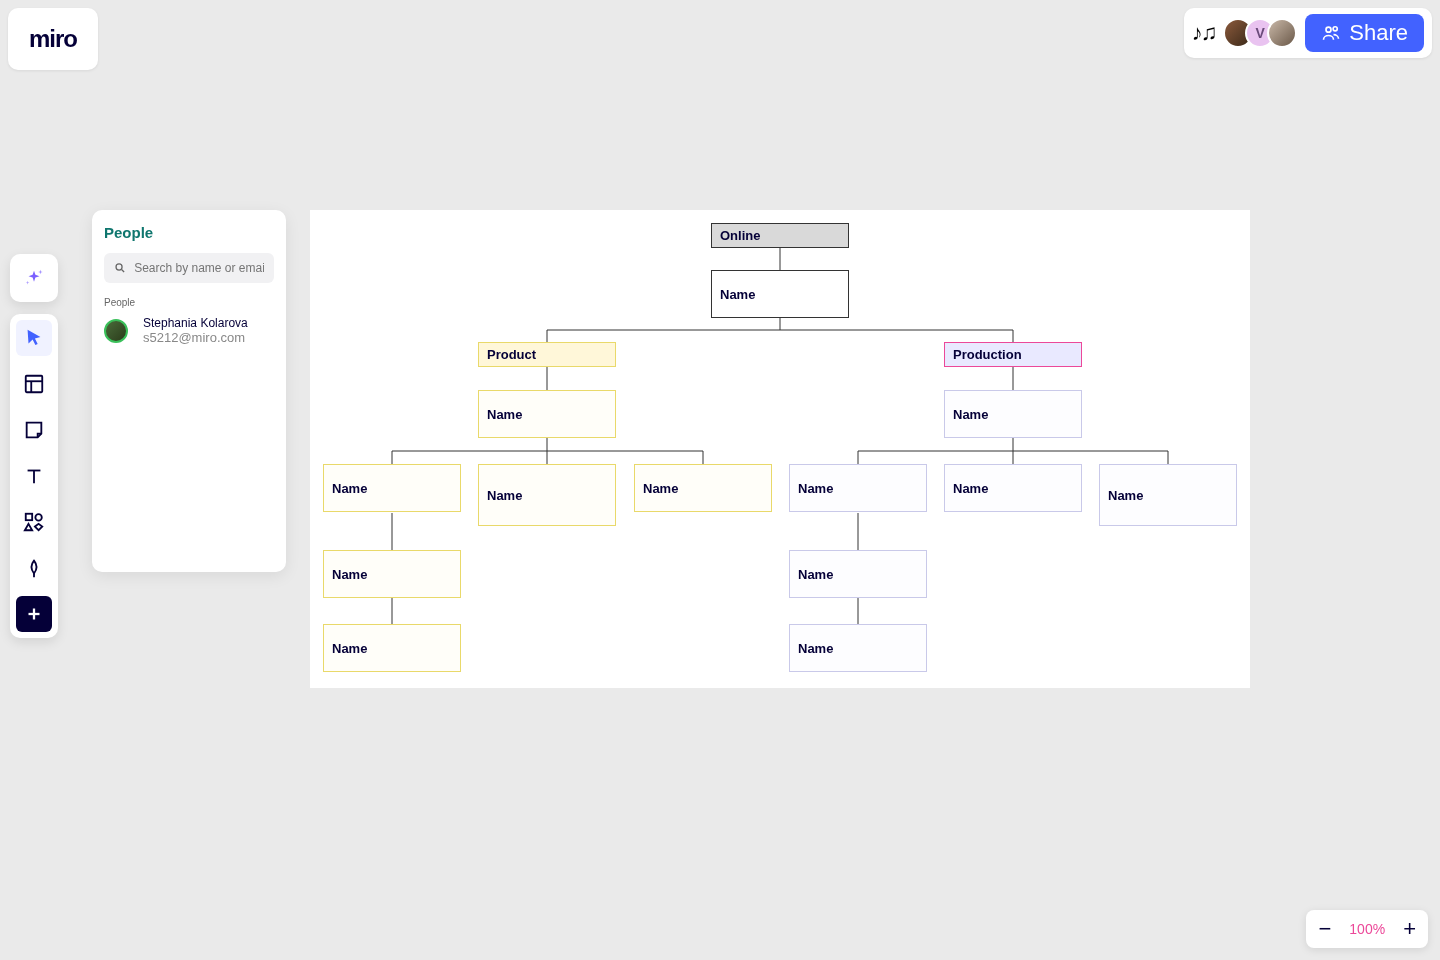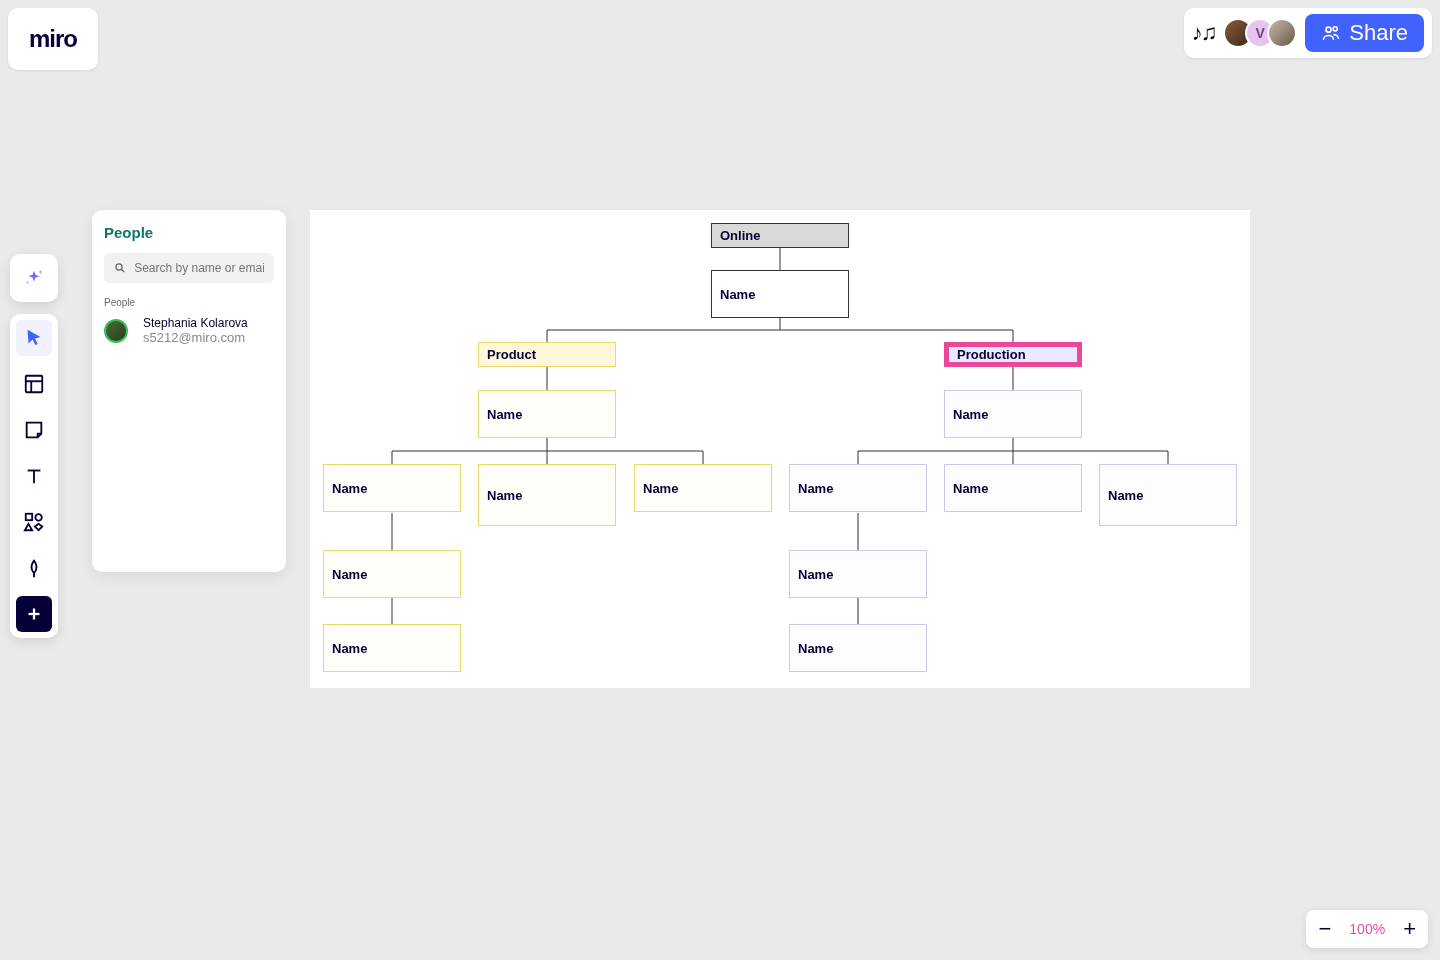--- a/index.html
+++ b/index.html
@@ -148,21 +148,21 @@
   padding: 4px 8px;
   font-size: 13px;
   font-weight: 700;
   color: #050038;
   display: flex; align-items: center;
 }
 .node.tall { height: 48px; }
 .node.root { background: #d9d9d9; }
 .node.design { background: #fff7d9; border: 1px solid #e9d96a; }
 .node.design-child { border: 1px solid #e9d96a; background: #fffef9; }
-.node.production { background: #e9e9ff; border: 5px solid #ec4899; }
+.node.production { background: #e9e9ff; border: 1px solid #ec4899; }
 .node.production-child { border: 1px solid #c9c9e9; background: #fdfdff; }
 
 
 .zoom {
   position: absolute;
   right: 12px; bottom: 12px;
   background: #fff;
   border-radius: 8px;
   box-shadow: 0 2px 8px rgba(0,0,0,0.1);
   display: flex; align-items: center;

